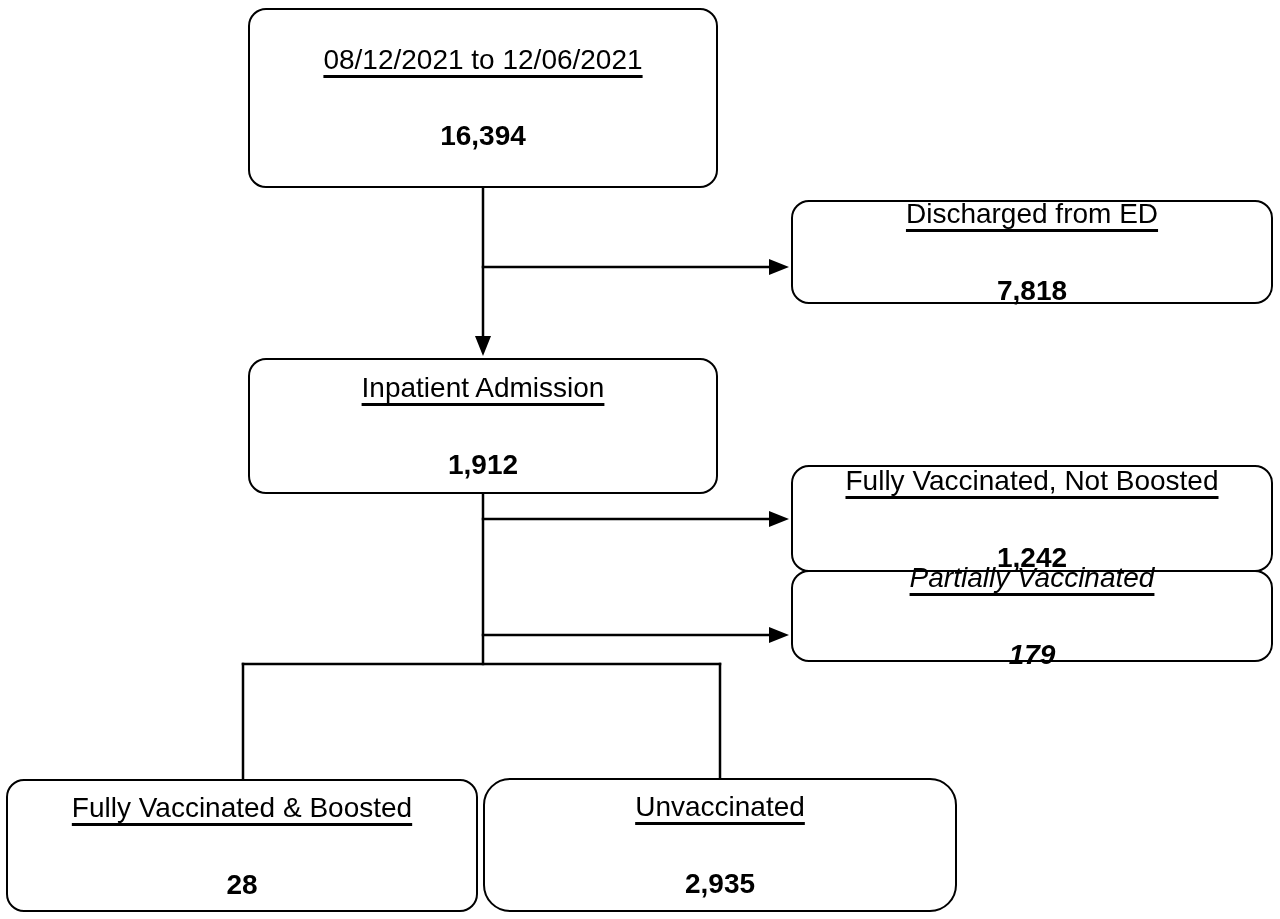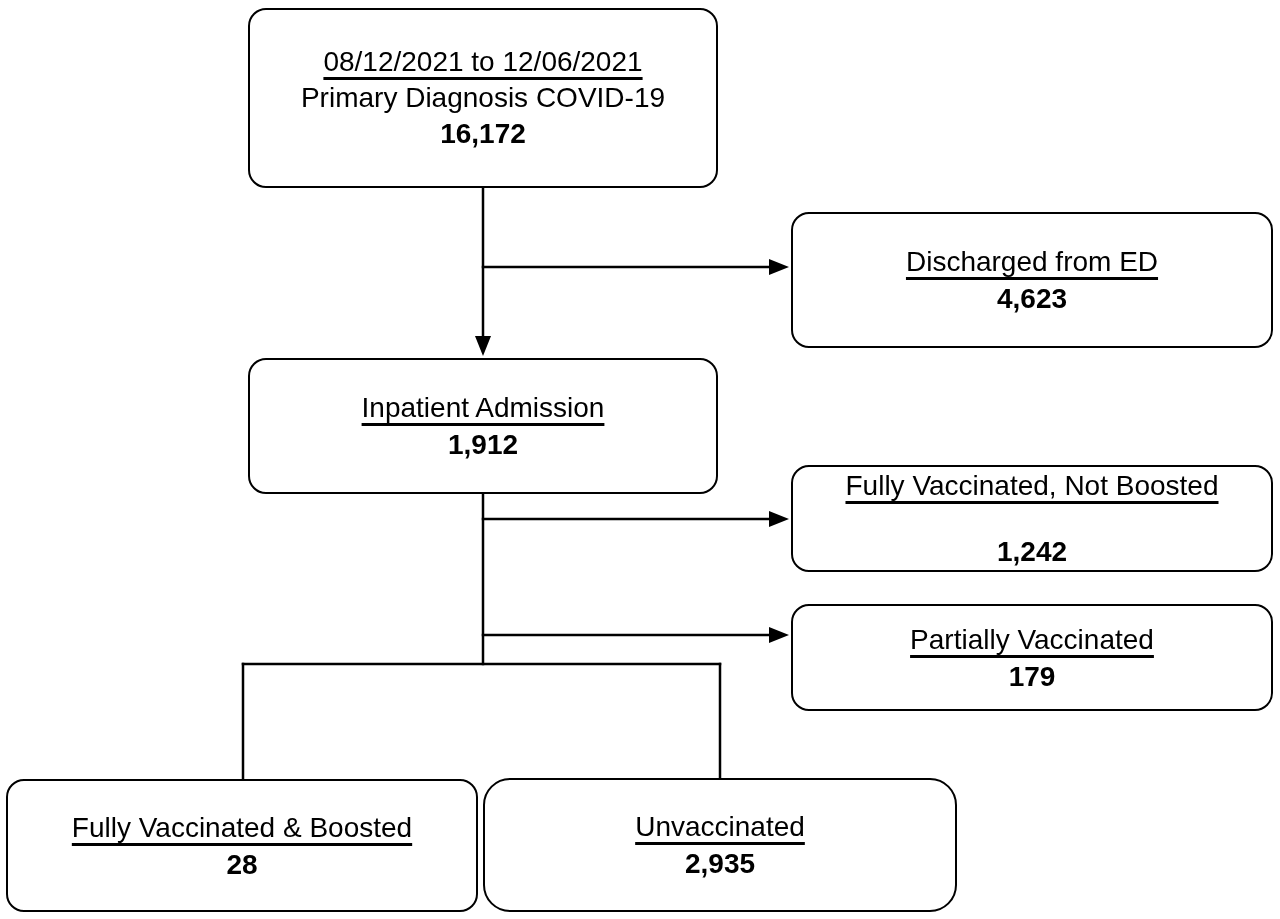--- a/index.html
+++ b/index.html
@@ -29,39 +29,40 @@
     background: #ffffff;
     border: 2.5px solid #000000;
     border-radius: 18px;
     display: flex;
     flex-direction: column;
     align-items: center;
     justify-content: center;
     text-align: center;
     font-size: 28px;
     line-height: 37px;
+    gap: 40px;
   }
   .node .label {
     white-space: nowrap;
   }
   .node .label.underline {
     text-decoration: underline;
     text-decoration-thickness: 2.5px;
     text-underline-offset: 6px;
   }
   .node .value {
     font-weight: bold;
     white-space: nowrap;
   }
   
   #node-start       { left: 248px; top:   8px; width: 470px; height: 180px; line-height: 36px; }
-  #node-discharged  { left: 791px; top: 212px; width: 482px; height: 136px; }
+  #node-discharged  { left: 791px; top: 200px; width: 482px; height: 104px; }
   #node-inpatient   { left: 248px; top: 358px; width: 470px; height: 136px; }
-  #node-fvnb        { left: 791px; top: 465px; width: 482px; height: 107px; justify-content: space-between; }
-  #node-pv          { left: 791px; top: 604px; width: 482px; height: 107px; }
+  #node-fvnb        { left: 791px; top: 465px; width: 482px; height: 107px; }
+  #node-pv          { left: 791px; top: 570px; width: 482px; height: 92px; font-style: italic; }
   #node-fvb         { left:   6px; top: 779px; width: 472px; height: 133px; }
   #node-unvax       { left: 483px; top: 778px; width: 474px; height: 134px; border-radius: 27px; }
 </style>
 </head>
 <body>
 
 <div class="stage">
 
   <svg class="connectors" width="1280" height="919" viewBox="0 0 1280 919" stroke="#000000" stroke-width="2.5" stroke-linecap="square" fill="none">
 
@@ -79,27 +80,26 @@
     <line x1="483" y1="635" x2="772" y2="635"></line>
     <polygon fill="#000000" stroke="none" points="789,635 769,627 769,643"></polygon>
 
     <line x1="243" y1="664" x2="720" y2="664"></line>
     <line x1="243" y1="664" x2="243" y2="779"></line>
     <line x1="720" y1="664" x2="720" y2="778"></line>
   </svg>
 
   <div class="node" id="node-start">
     <div class="label underline">08/12/2021 to 12/06/2021</div>
-    <div class="label">Primary Diagnosis COVID-19</div>
-    <div class="value">16,172</div>
+    <div class="value">16,394</div>
   </div>
 
   <div class="node" id="node-discharged">
     <div class="label underline">Discharged from ED</div>
-    <div class="value">4,623</div>
+    <div class="value">7,818</div>
   </div>
 
   <div class="node" id="node-inpatient">
     <div class="label underline">Inpatient Admission</div>
     <div class="value">1,912</div>
   </div>
 
   <div class="node" id="node-fvnb">
     <div class="label underline">Fully Vaccinated, Not Boosted</div>
     <div class="value">1,242</div>

